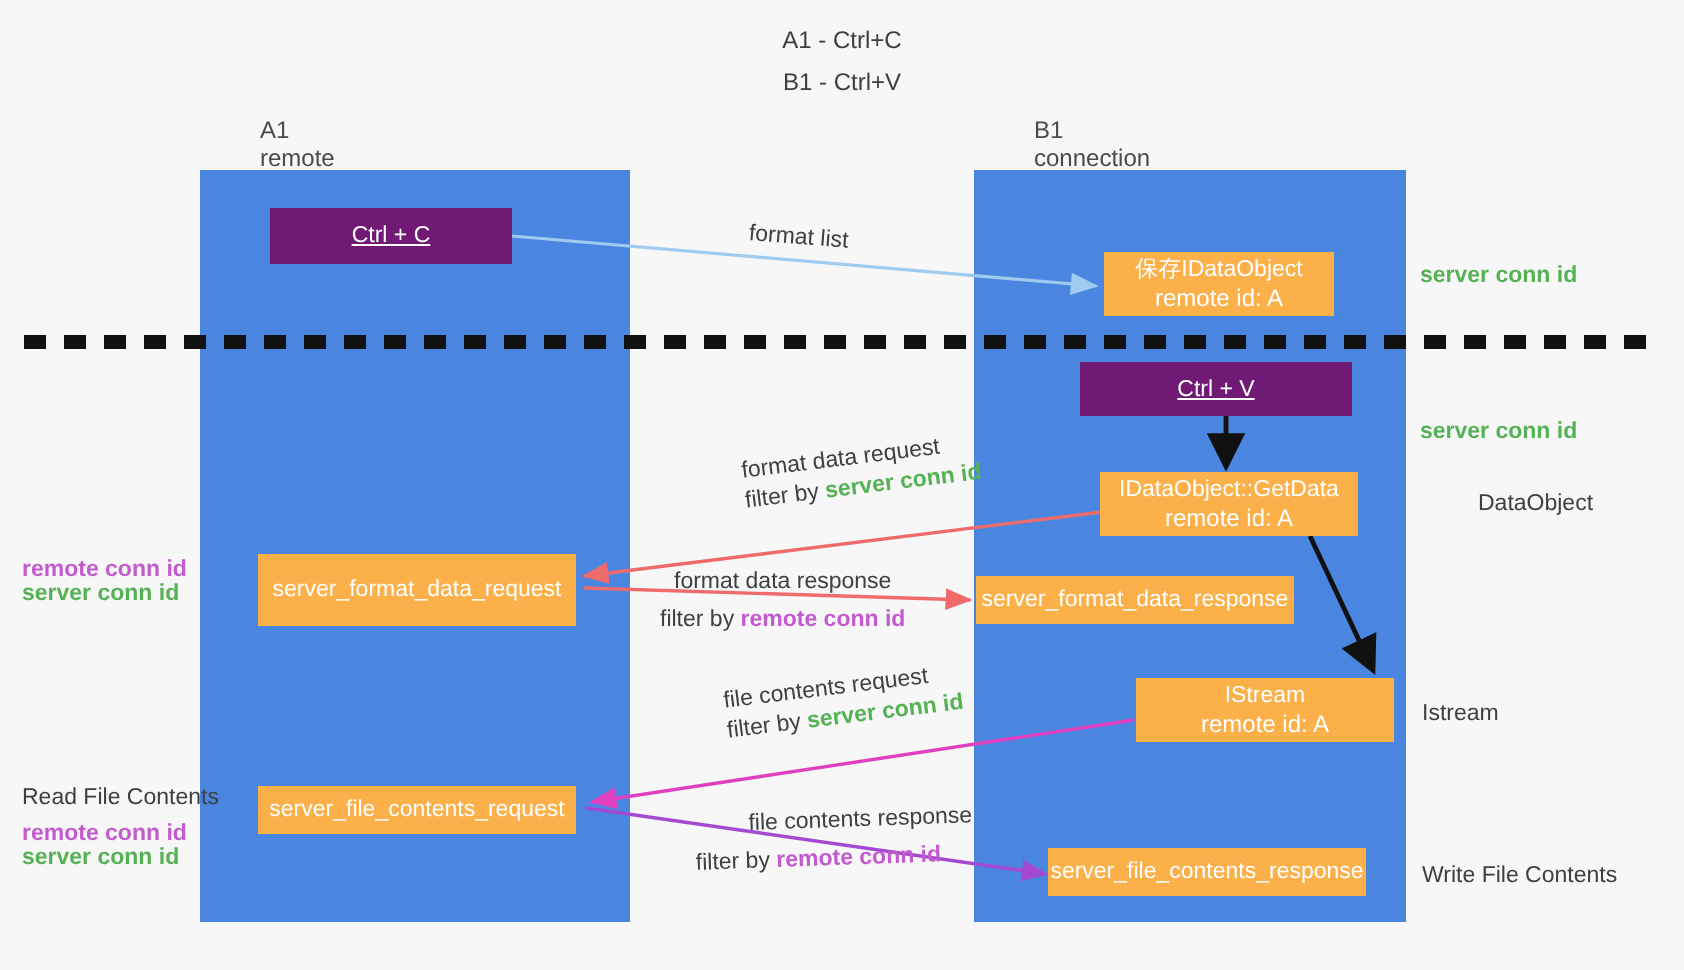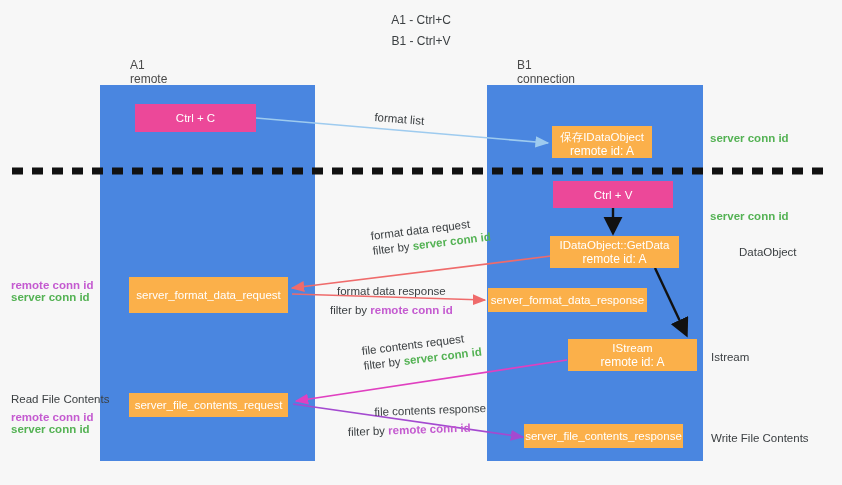--- a/index.html
+++ b/index.html
@@ -34,21 +34,21 @@
 
   
   #overlay{position:absolute;left:0;top:0;width:842px;height:485px;pointer-events:none;}
 
   
   .node{
     box-sizing:border-box;
     display:flex;flex-direction:column;align-items:center;justify-content:center;
     color:#ffffff;font-size:11.5px;line-height:14px;text-align:center;
   }
-  .node.green{background:#ec4899;}
+  .node.green{background:#701a75;text-decoration:underline;}
   .node.orange{background:#fbb04a;}
   .node .l2{font-size:12px;}
 
   
   .side-label{font-size:11.5px;color:#3c4043;line-height:15px;}
   .green-txt{color:#54b254;font-weight:bold;font-size:11.5px;}
   .purple-txt{color:#c45ad0;font-weight:bold;font-size:11.5px;}
 
   
   .edge-label{
@@ -111,26 +111,26 @@
 
     <line x1="567" y1="360" x2="296" y2="401" stroke="#e040c0" stroke-width="1.7" marker-end="url(#ah-magenta)"></line>
 
     <line x1="293" y1="404" x2="523" y2="437" stroke="#a44ad0" stroke-width="1.7" marker-end="url(#ah-purple)"></line>
   </svg>
 
   <div class="abs node green" style="left:135px;top:104px;width:121px;height:28px;">
     <div>Ctrl + C</div>
   </div>
 
-  <div class="abs node orange" style="left:552px;top:126px;width:100px;height:32px;justify-content:flex-end;">
+  <div class="abs node orange" style="left:552px;top:126px;width:115px;height:32px;">
     <div>保存IDataObject</div>
     <div class="l2">remote id: A</div>
   </div>
 
-  <div class="abs node green" style="left:553px;top:181px;width:120px;height:27px;">
+  <div class="abs node green" style="left:540px;top:181px;width:136px;height:27px;">
     <div>Ctrl + V</div>
   </div>
 
   <div class="abs node orange" style="left:550px;top:236px;width:129px;height:32px;">
     <div>IDataObject::GetData</div>
     <div class="l2">remote id: A</div>
   </div>
 
   <div class="abs node orange" style="left:129px;top:277px;width:159px;height:36px;">
     <div>server_format_data_request</div>

